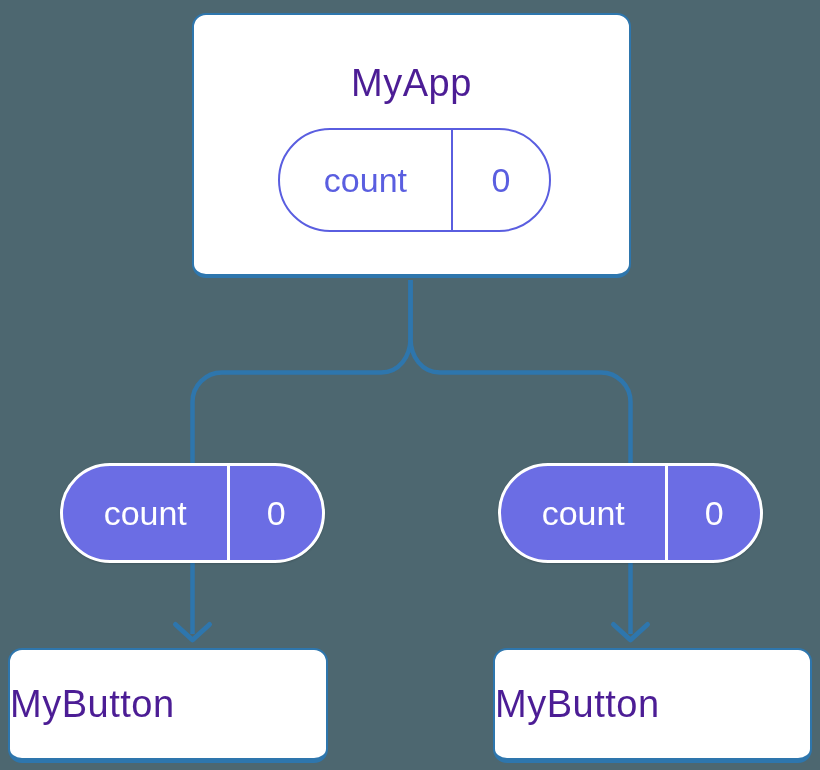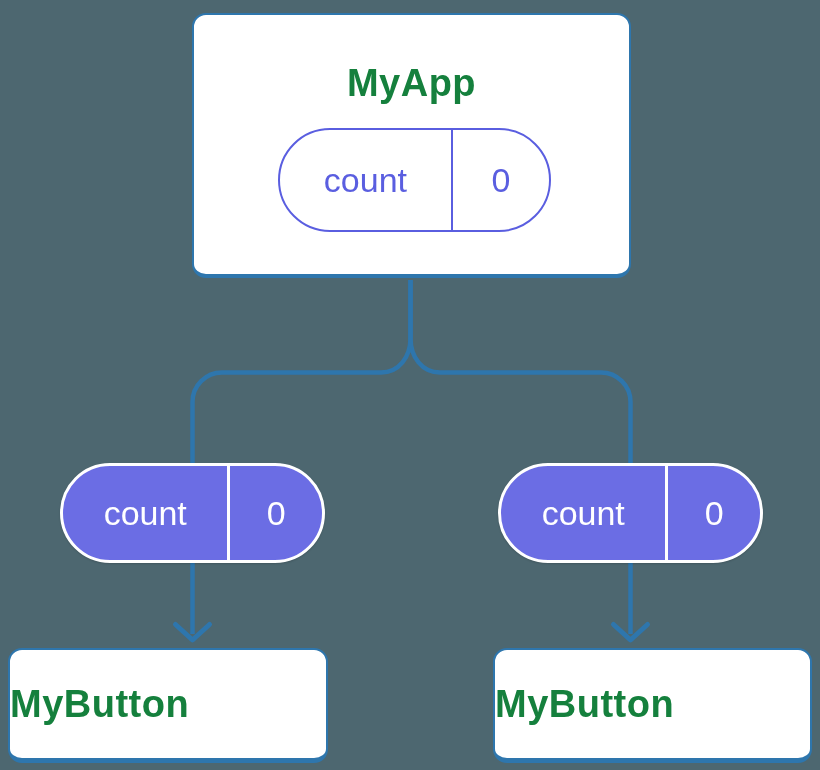--- a/index.html
+++ b/index.html
@@ -17,23 +17,23 @@
     position:absolute;
     background:#ffffff;
     border:2px solid #2e76ad;
     border-bottom-width:5px;
     border-radius:14px;
     z-index:2;
     box-sizing:border-box;
     display:flex;align-items:center;justify-content:flex-start;
   }
   .node-title{
-    color:#15803d;
+    color:#4c1d95;
     font-size:38px;
-    font-weight:bold;
+    font-weight:normal;
     letter-spacing:0.5px;
   }
   #root-node{
     left:192px;top:13px;width:439px;height:265px;
     border-bottom-width:4px;
     flex-direction:column;justify-content:flex-start;
   }
   #root-node .node-title{margin-top:47px;}
 
   .pill{

